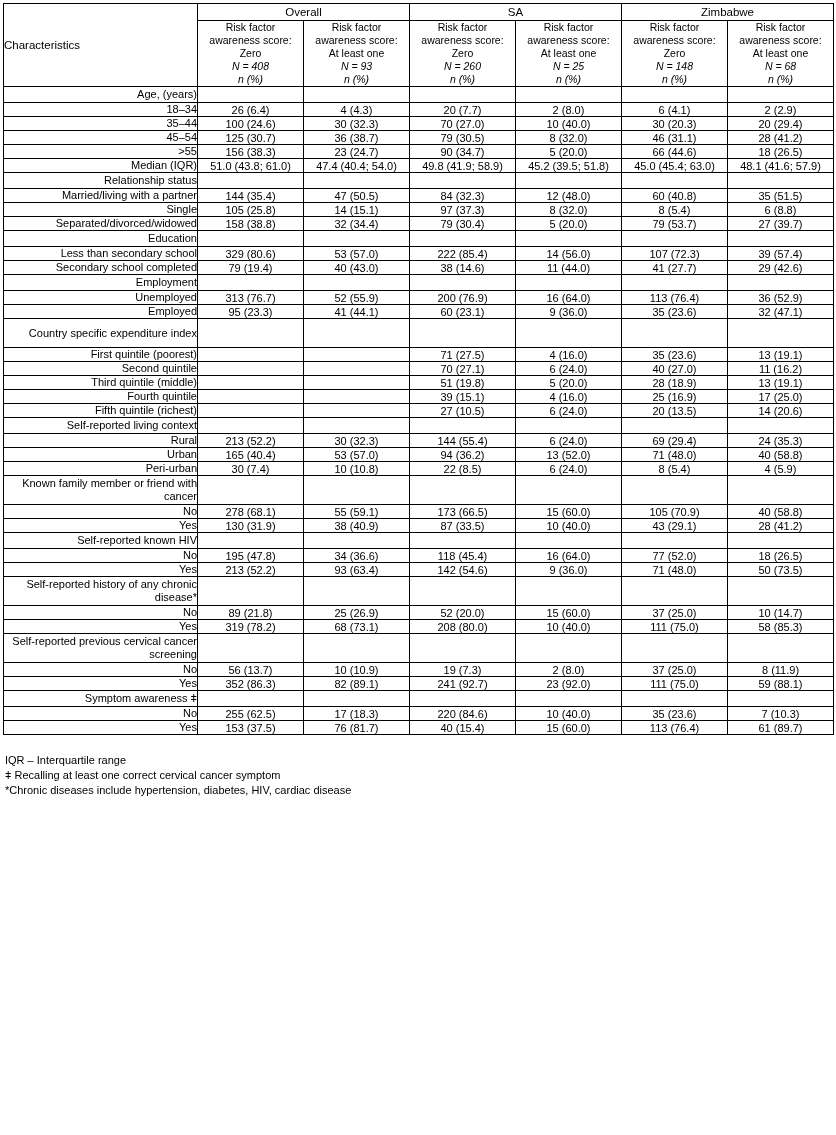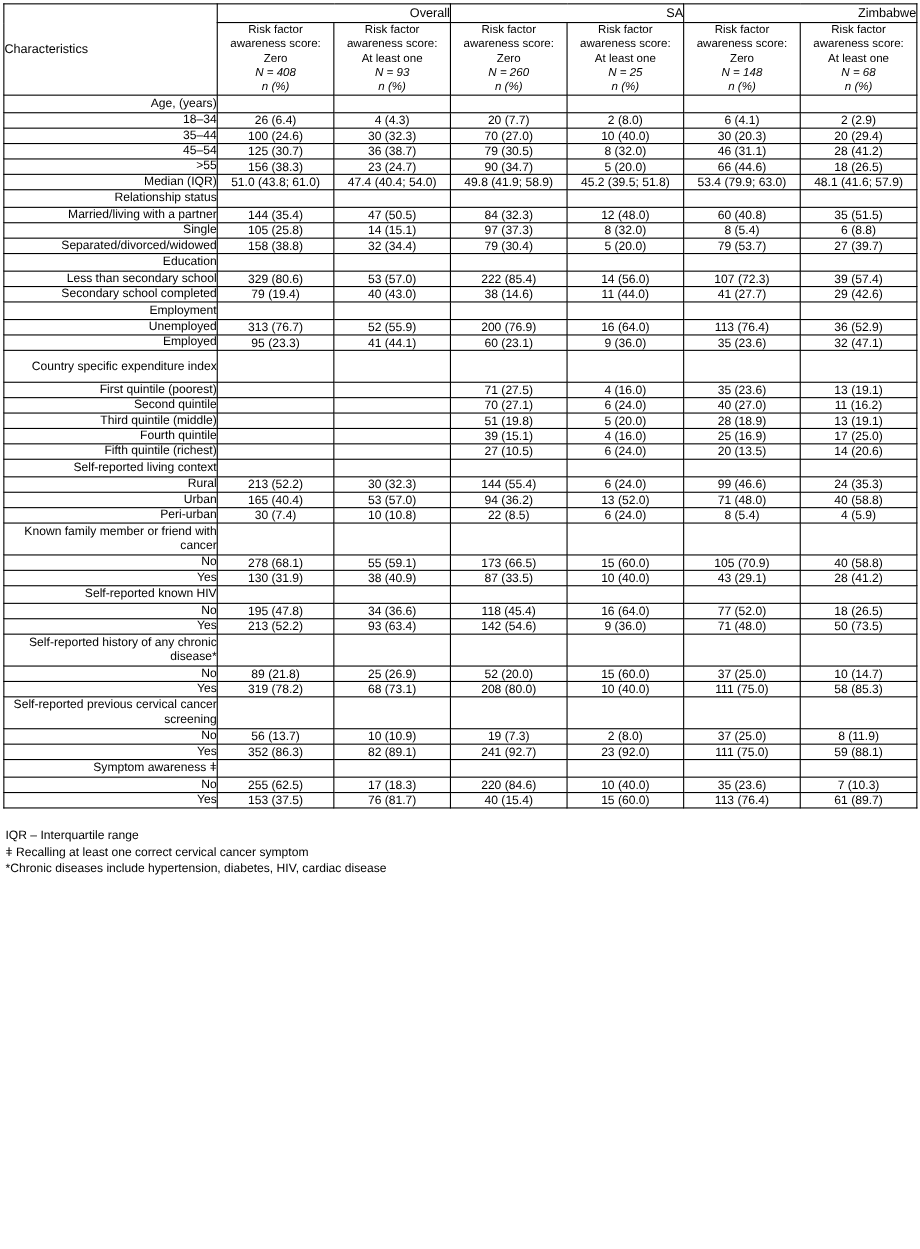--- a/index.html
+++ b/index.html
@@ -22,21 +22,21 @@
     width: 830px;
     table-layout: fixed;
     font-size: 11px;
   }
   table.data td, table.data th {
     border: 1px solid #000000;
     padding: 0;
     vertical-align: middle;
   }
   th.grp {
-    text-align: right;
+    text-align: center;
     font-weight: normal;
     height: 16px;
     font-size: 11.5px;
     border-bottom: 1px solid #000;
     margin-top: 12px;
   }
   th.charhdr {
     text-align: left;
     font-weight: normal;
     font-size: 11.5px;
@@ -194,21 +194,21 @@
           <td class="val">5 (20.0)</td>
           <td class="val">66 (44.6)</td>
           <td class="val">18 (26.5)</td>
         </tr>
         <tr>
           <td class="label indent">Median (IQR)</td>
           <td class="val">51.0 (43.8; 61.0)</td>
           <td class="val">47.4 (40.4; 54.0)</td>
           <td class="val">49.8 (41.9; 58.9)</td>
           <td class="val">45.2 (39.5; 51.8)</td>
-          <td class="val">53.4 (79.9; 63.0)</td>
+          <td class="val">45.0 (45.4; 63.0)</td>
           <td class="val">48.1 (41.6; 57.9)</td>
         </tr>
         <tr class="section">
           <td class="label">Relationship status</td>
           <td class="val"></td>
           <td class="val"></td>
           <td class="val"></td>
           <td class="val"></td>
           <td class="val"></td>
           <td class="val"></td>
@@ -356,21 +356,21 @@
           <td class="val"></td>
           <td class="val"></td>
           <td class="val"></td>
         </tr>
         <tr>
           <td class="label indent">Rural</td>
           <td class="val">213 (52.2)</td>
           <td class="val">30 (32.3)</td>
           <td class="val">144 (55.4)</td>
           <td class="val">6 (24.0)</td>
-          <td class="val">99 (46.6)</td>
+          <td class="val">69 (29.4)</td>
           <td class="val">24 (35.3)</td>
         </tr>
         <tr>
           <td class="label indent">Urban</td>
           <td class="val">165 (40.4)</td>
           <td class="val">53 (57.0)</td>
           <td class="val">94 (36.2)</td>
           <td class="val">13 (52.0)</td>
           <td class="val">71 (48.0)</td>
           <td class="val">40 (58.8)</td>

